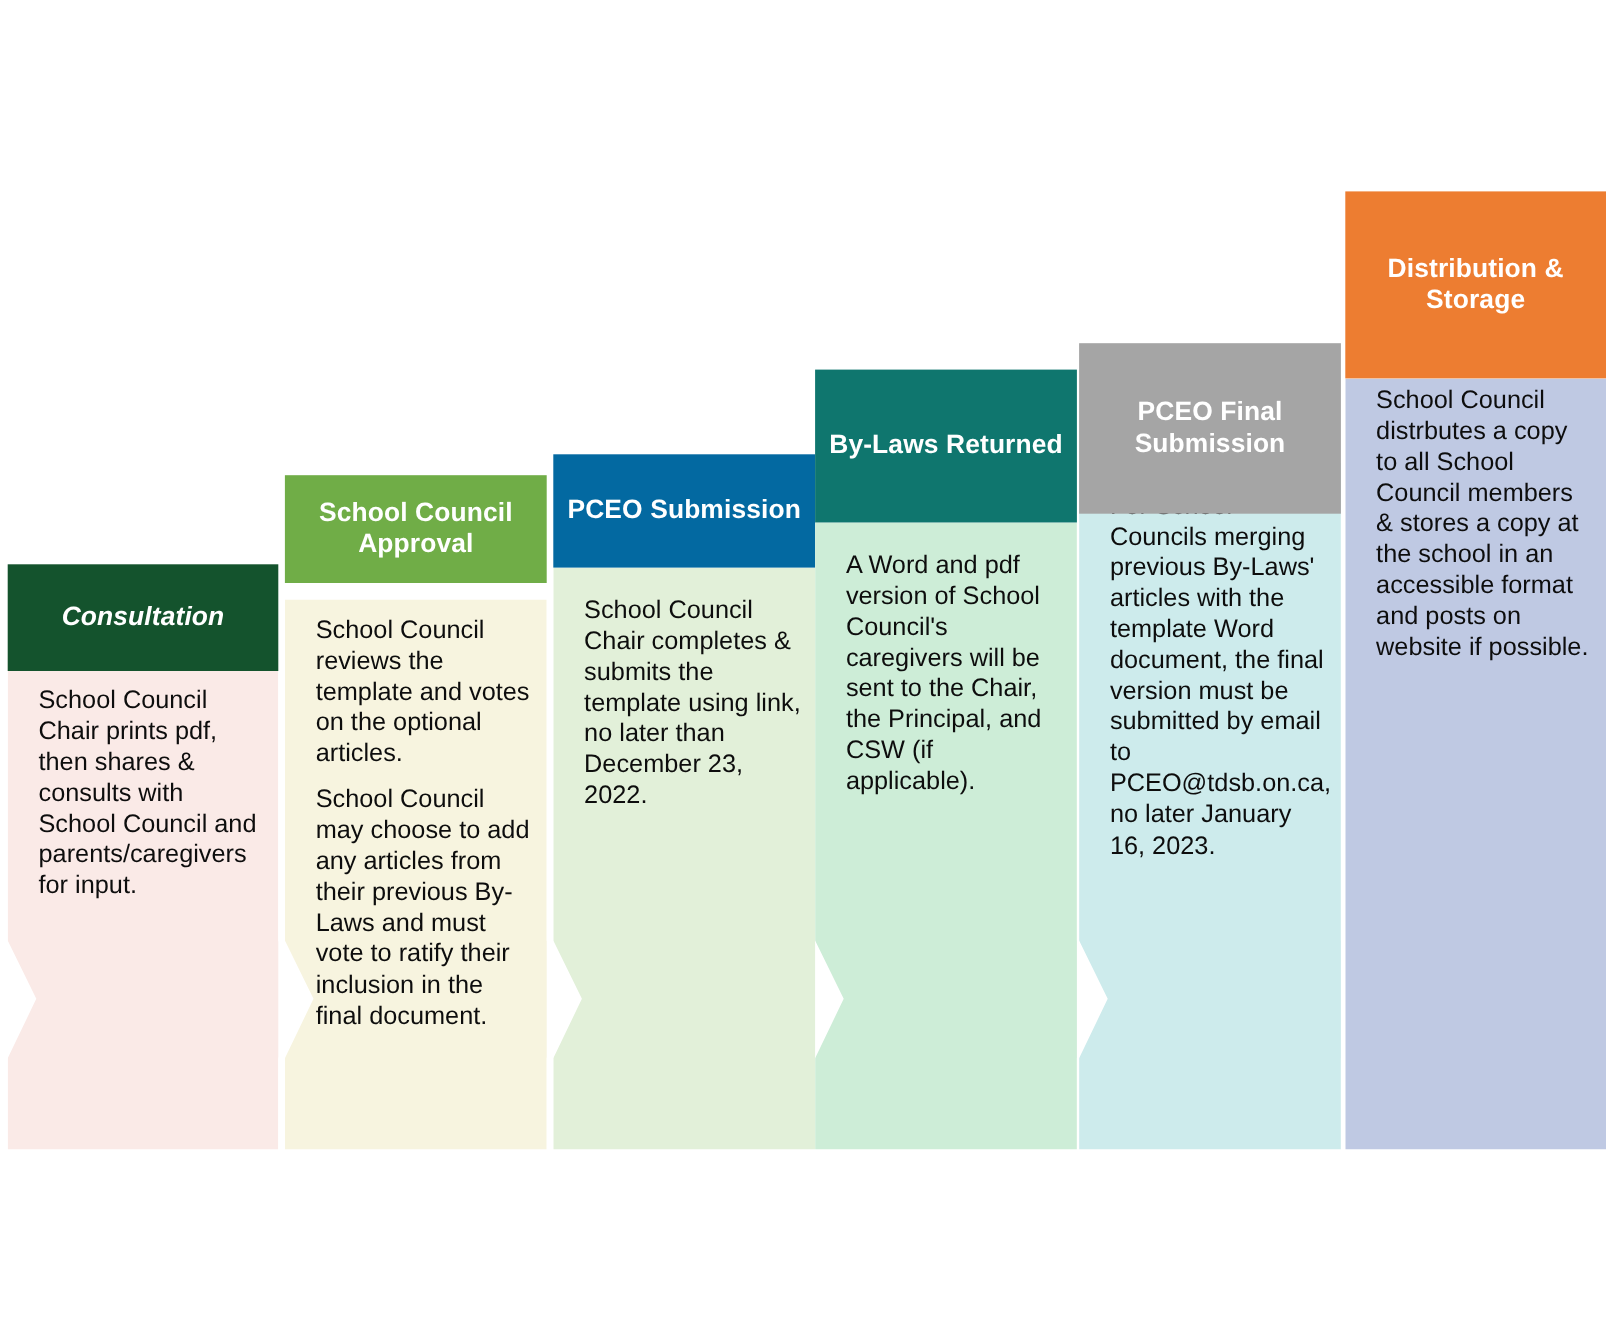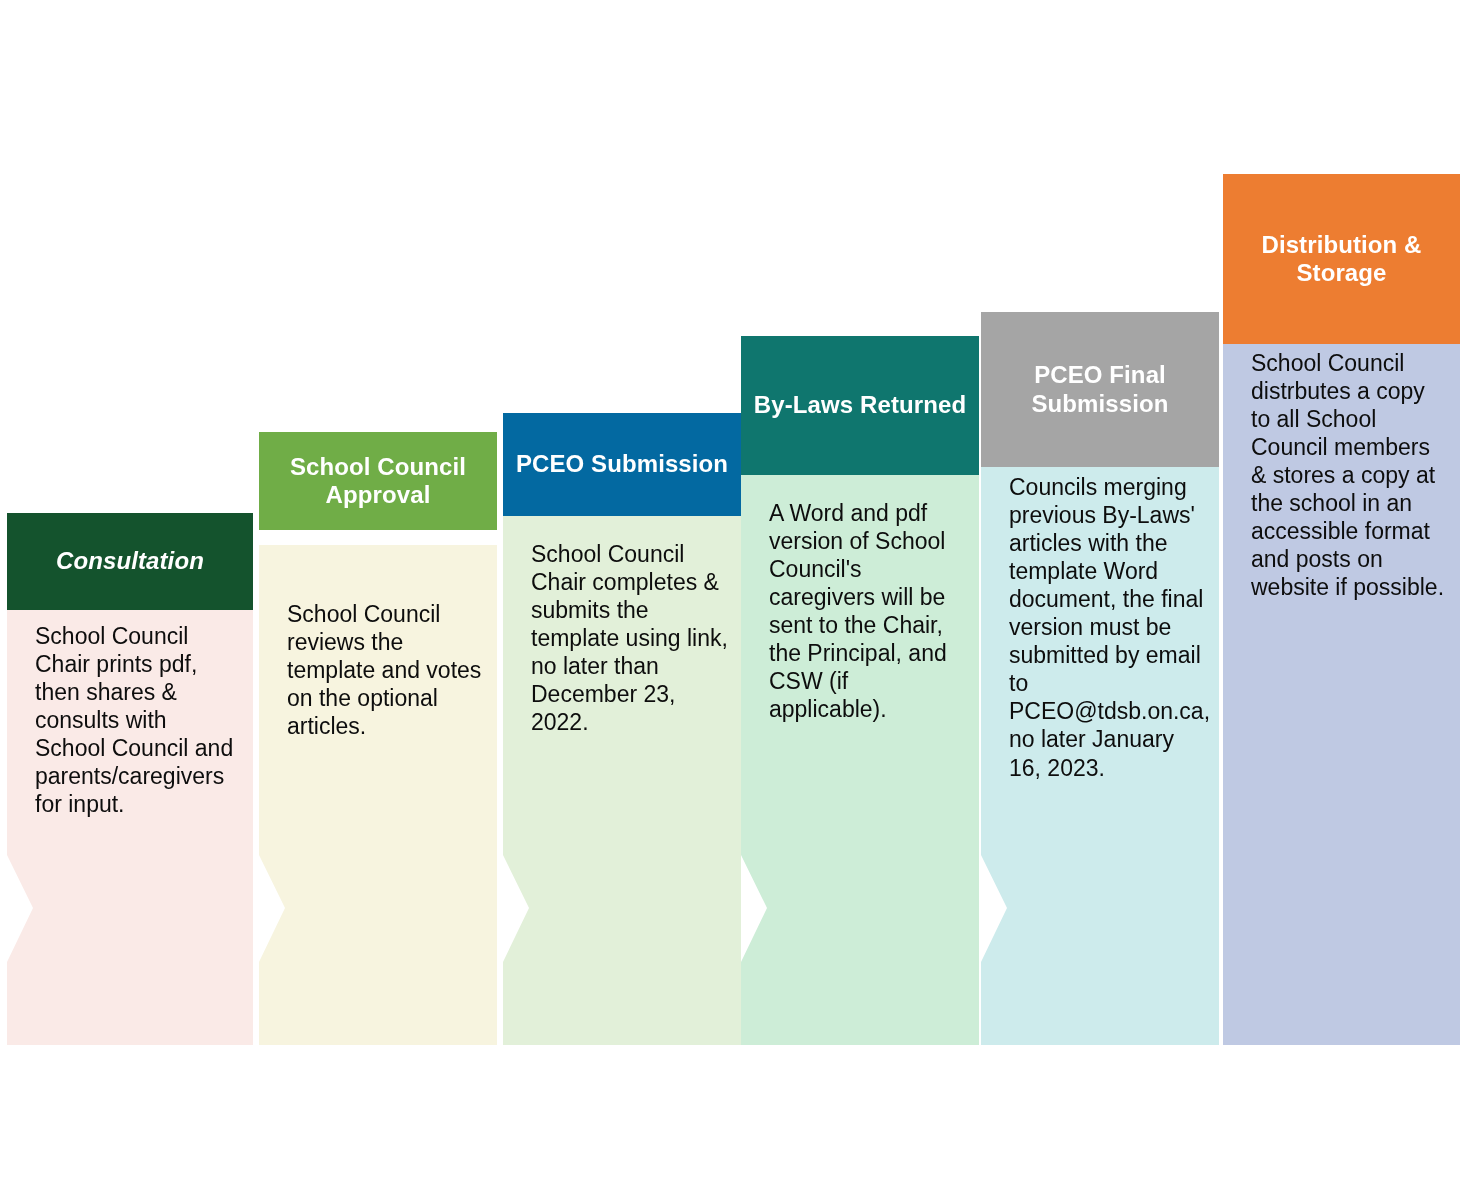--- a/index.html
+++ b/index.html
@@ -82,22 +82,23 @@
       <div class="step-header" style="top: 513px; height: 97px; background: #14532d; font-style: italic;">
         <div class="step-header-label">Consultation</div>
       </div>
     </div>
     <div class="step" style="left: 259px; width: 238px;">
       <div class="step-body-shape" style="top: 545px; height: 500px;">
         <svg viewBox="0 0 238 500" preserveAspectRatio="none">
           <polygon points="0,0 238,0 238,310 264,363 238,417 238,500 0,500 0,417 26,363 0,310" fill="#F7F4DF"></polygon>
         </svg>
       </div>
-      <div class="step-text" style="top: 600px; left: 28px; width: 198px;">
+      <div class="step-text" style="top: 558px; left: 28px; width: 198px;">
         <p>School Council reviews the template and votes on the optional articles.</p>
+        <p>School Council may choose to add any articles from their previous By-Laws and must vote to ratify their inclusion in the final document.</p>
       </div>
       <div class="step-header" style="top: 432px; height: 98px; background: rgb(112, 173, 71);">
         <div class="step-header-label">School Council Approval</div>
       </div>
     </div>
     <div class="step" style="left: 503px; width: 238px;">
       <div class="step-body-shape" style="top: 516px; height: 529px;">
         <svg viewBox="0 0 238 529" preserveAspectRatio="none">
           <polygon points="0,0 238,0 238,339 264,392 238,446 238,529 0,529 0,446 26,392 0,339" fill="#E2F0D9"></polygon>
         </svg>

